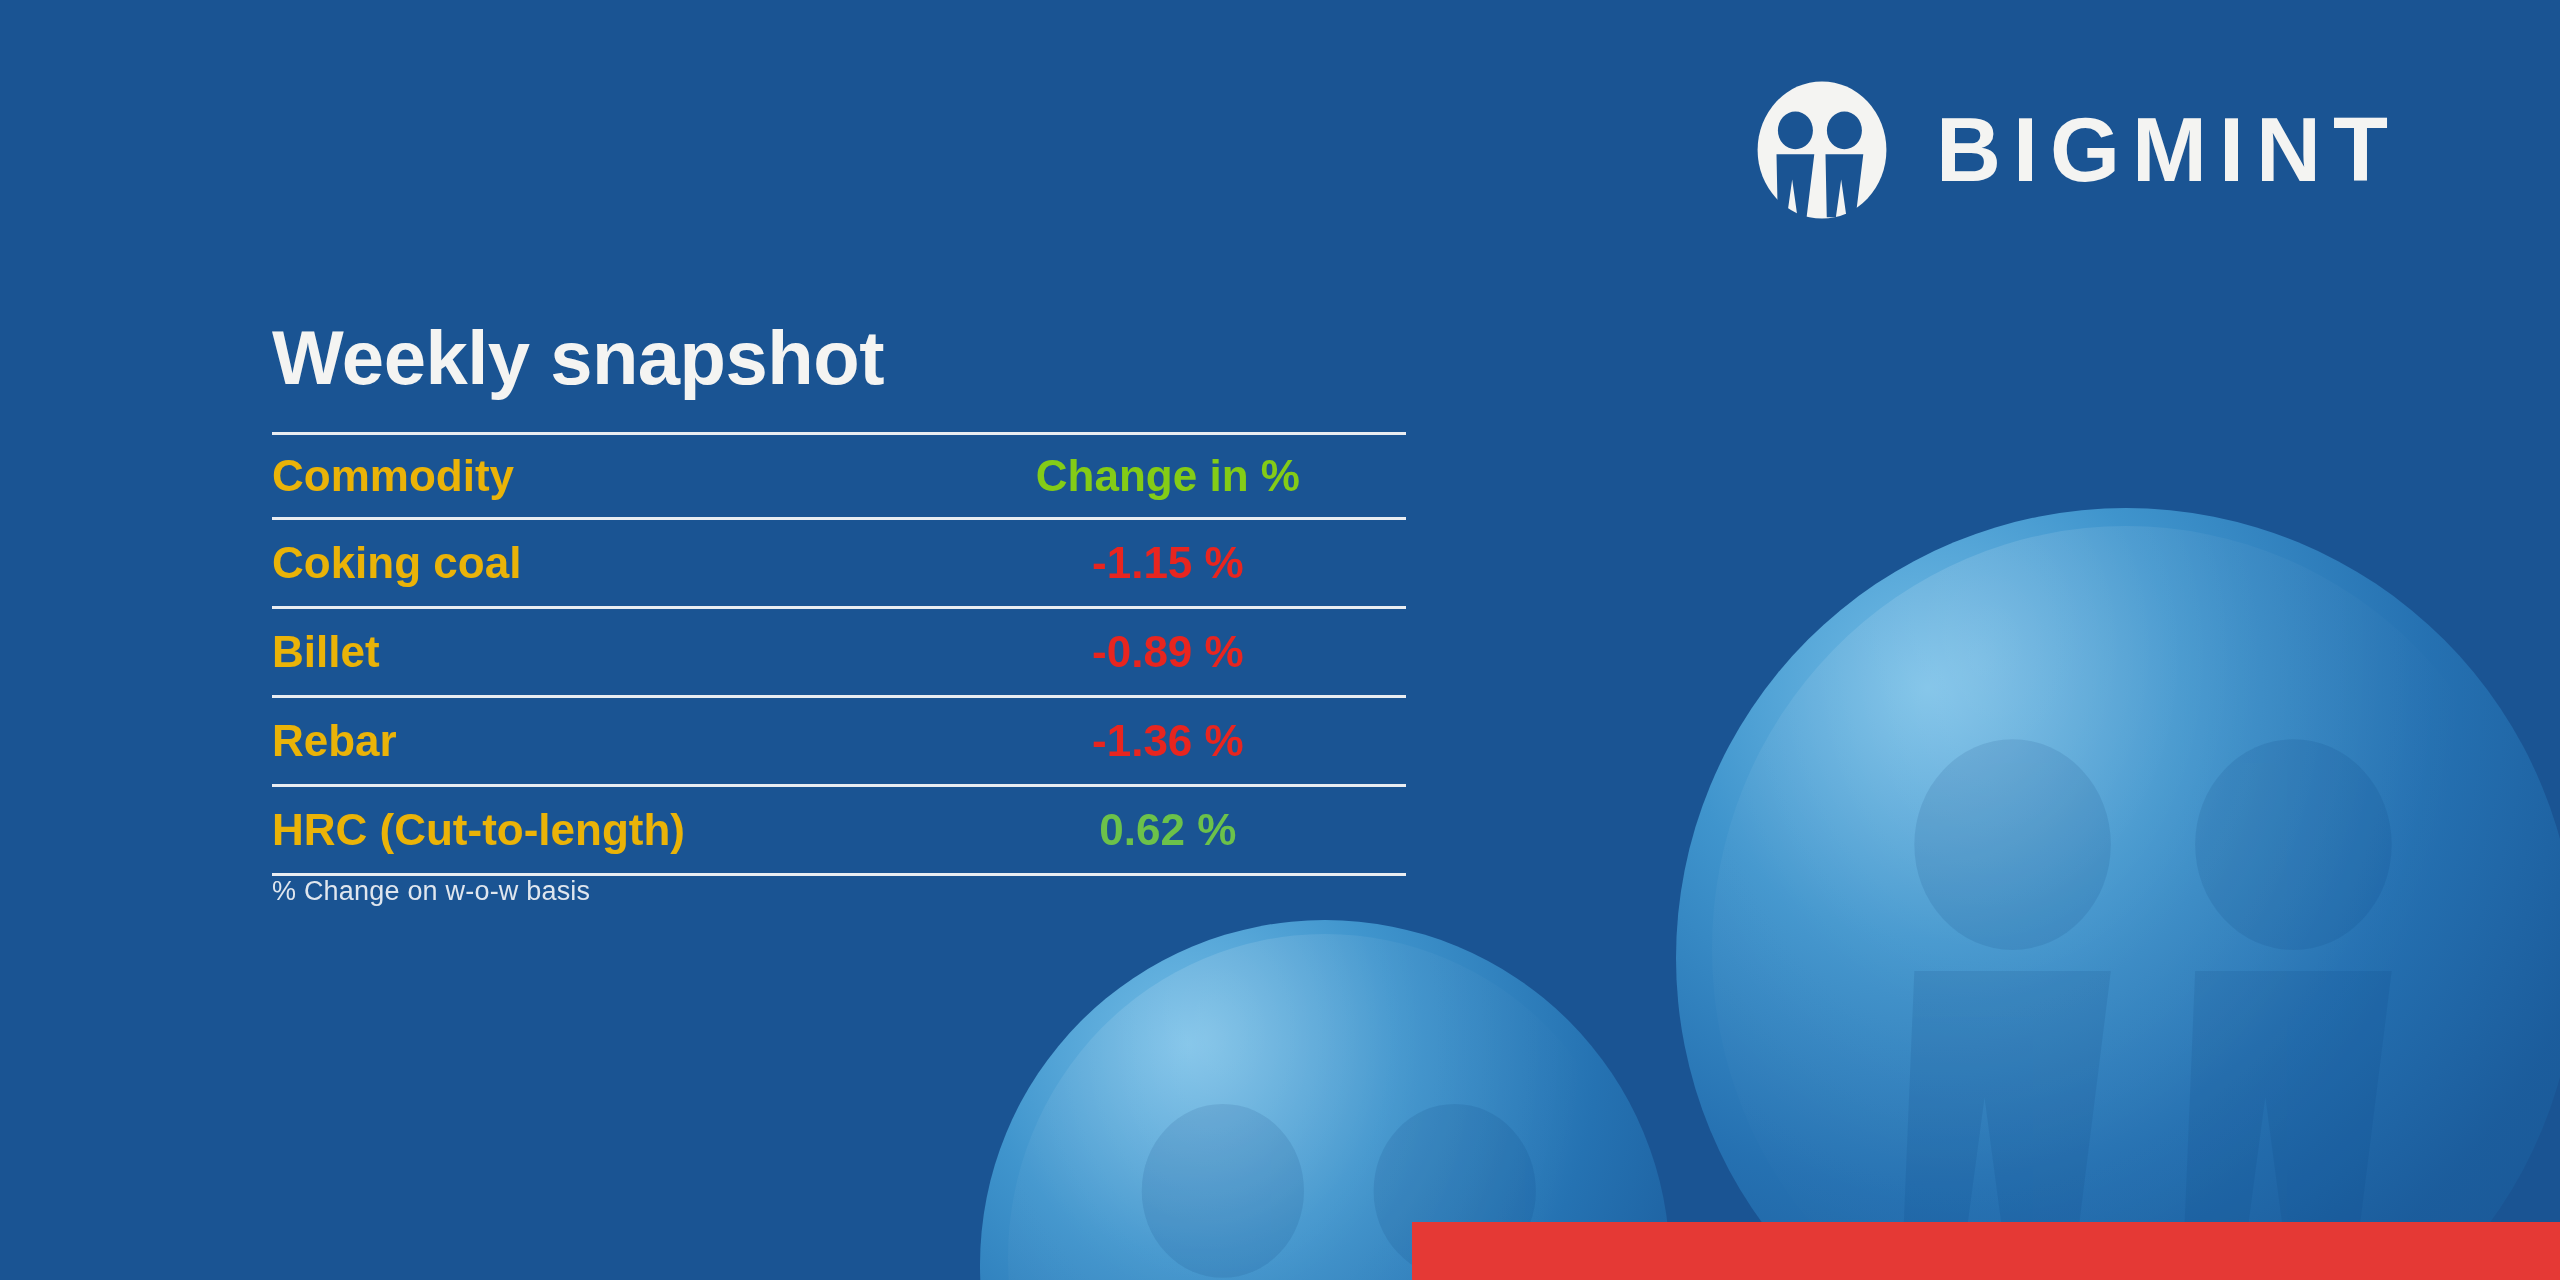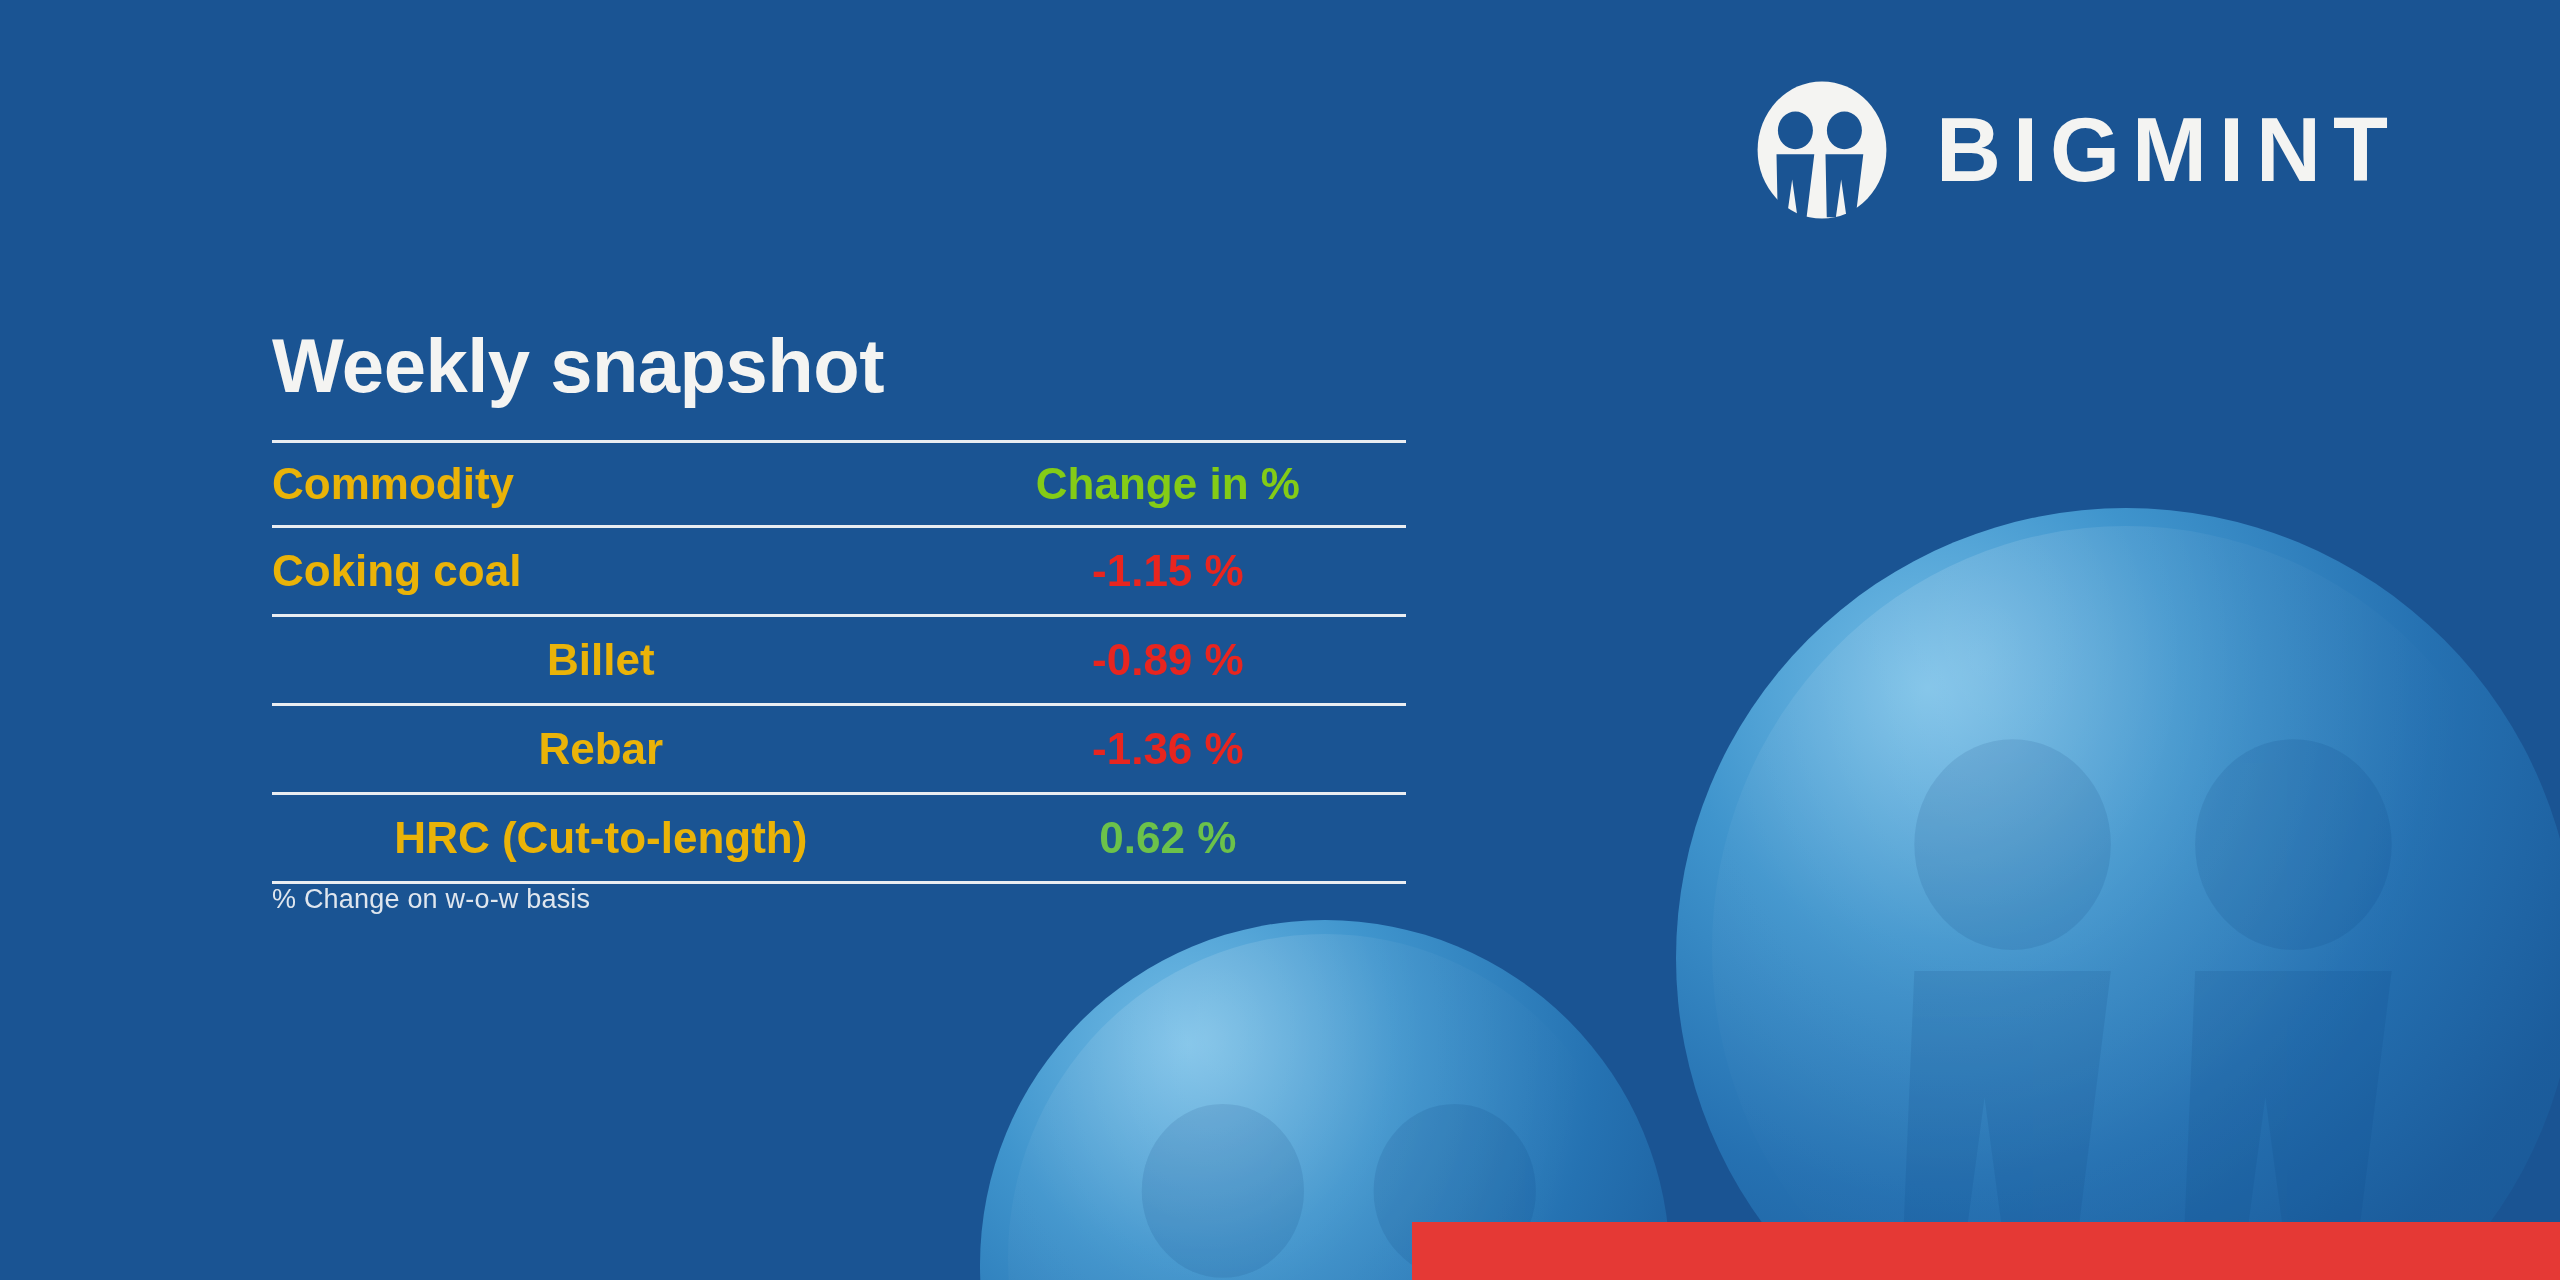--- a/index.html
+++ b/index.html
@@ -106,41 +106,41 @@
     left: 272px;
     top: 320px;
     width: 1134px;
   }
   #panel-title {
     color: #f4f4f2;
     font-size: 76px;
     font-weight: 700;
     line-height: 1;
     letter-spacing: -0.5px;
-    margin: 8px 0 36px 0;
+    margin: 0 0 36px 0;
     white-space: nowrap;
   }
 
   table#snapshot {
     width: 100%;
     border-collapse: collapse;
     table-layout: fixed;
   }
   table#snapshot col.c-name { width: 58%; }
   table#snapshot col.c-val  { width: 42%; }
 
   table#snapshot th,
   table#snapshot td {
     padding: 0;
     border-top: 3px solid #e9edf2;
     border-bottom: 3px solid #e9edf2;
     vertical-align: middle;
   }
   table#snapshot tr + tr th,
-  table#snapshot tr + tr td { border-top: none; text-align: center; }
+  table#snapshot tr + tr td { border-top: none; }
 
   .cell-name {
     color: #eab308;
     font-size: 44px;
     font-weight: 700;
     text-align: left;
     height: 86px;
     line-height: 86px;
     white-space: nowrap;
   }

